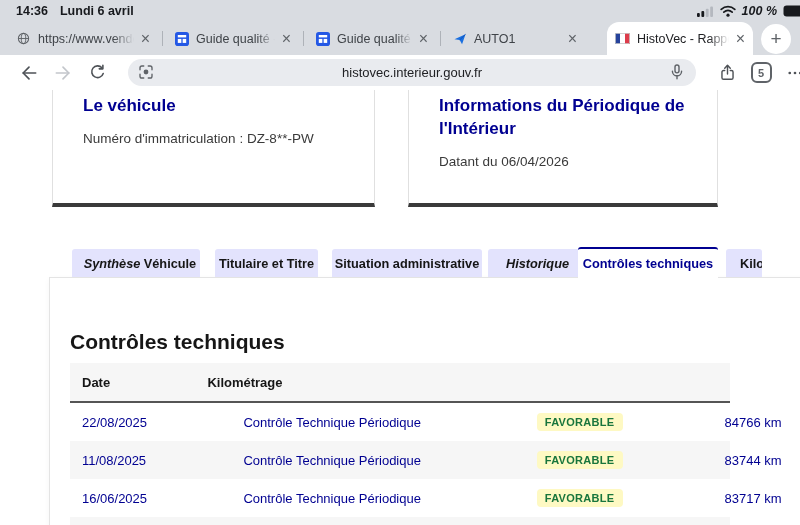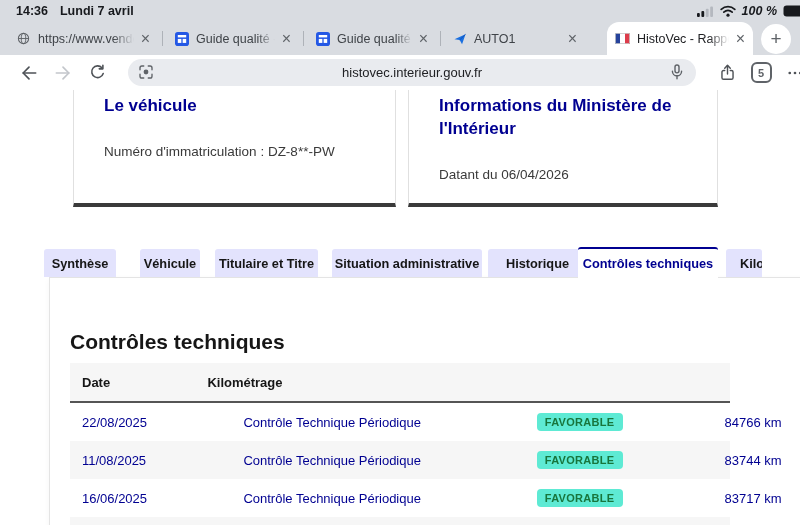--- a/index.html
+++ b/index.html
@@ -40,68 +40,68 @@
   .pill-ico-r{position:absolute;right:9px;top:3px;}
   .tabcount{width:21px;height:21px;border:2px solid #5f6368;border-radius:6px;box-sizing:border-box;
             display:flex;align-items:center;justify-content:center;font-size:11px;font-weight:700;color:#5f6368;}
 
   
   .page{position:absolute;top:90px;left:0;right:0;bottom:0;background:#fff;overflow:hidden;}
 
   .card{position:absolute;top:0;height:117px;background:#fff;box-sizing:border-box;
         border-left:1px solid #e0e0e0;border-right:1px solid #e0e0e0;border-bottom:4px solid #3a3a3a;
         padding:5px 30px 0 30px;}
-  .card.c1{left:73px;width:323px;}
+  .card.c1{left:52px;width:323px;}
   .card.c2{left:408px;width:310px;}
   .card-title{margin:0;color:#000091;font-size:17px;font-weight:700;line-height:1.35;}
-  .card-body{margin:26px 0 0 0;color:#3a3a3a;font-size:13.5px;}
+  .card-body{margin:13px 0 0 0;color:#3a3a3a;font-size:13.5px;}
 
   .navtab{position:absolute;top:159px;height:28px;background:#e3e3fd;color:#161616;
           font-size:12.75px;font-weight:700;display:flex;align-items:center;justify-content:center;
           white-space:nowrap;box-sizing:border-box;z-index:2;border-radius:3px 3px 0 0;}
-  .navtab.nt0{left:44px;width:72px;}
+  .navtab.nt0{left:72px;width:80px;font-style:italic;}
   .navtab.nt1{left:140px;width:60px;}
   .navtab.nt2{left:215px;width:103px;}
   .navtab.nt3{left:332px;width:150px;}
-  .navtab.nt4{left:488px;width:99px;}
+  .navtab.nt4{left:488px;width:99px;font-style:italic;}
   .navtab.nt5{left:578px;width:140px;top:157px;height:31px;background:#fff;color:#000091;
               border-top:2px solid #000091;z-index:3;}
   .navtab.nt6{left:726px;width:36px;justify-content:flex-start;padding-left:14px;overflow:hidden;}
 
   .panel{position:absolute;top:187px;left:49px;right:-4px;bottom:-4px;background:#fff;
          border:1px solid #e4e4e4;box-shadow:0 2px 6px rgba(0,0,0,0.04);z-index:1;}
 
   .section-title{position:absolute;left:70px;top:240px;margin:0;font-size:21px;font-weight:700;
                  color:#161616;z-index:2;}
 
   .table{position:absolute;left:70px;top:273px;width:660px;z-index:2;}
   .thead{display:grid;grid-template-columns:19% 39% 23% 19%;background:#f6f6f6;height:38px;
          align-items:center;border-bottom:2px solid #555;font-size:13px;font-weight:700;color:#161616;}
   .thead>div{padding-left:12px;}
   .trow{display:grid;grid-template-columns:19% 39% 23% 19%;height:38px;align-items:center;
         font-size:13px;color:#000091;gap:36px;}
   .trow>div{padding-left:12px;}
   .trow.alt{background:#f6f6f6;}
   .trow.partial{height:8px;background:#f6f6f6;}
-  .badge{display:inline-block;background:#5eead4;color:#18753c;font-size:11px;font-weight:700;
+  .badge{display:inline-block;background:#fef9c3;color:#18753c;font-size:11px;font-weight:700;
          letter-spacing:0.3px;padding:3px 8px;border-radius:4px;}
 
   .scroll-thumb{position:absolute;right:2px;top:75px;width:3px;height:142px;background:#9aa0a6;
                 border-radius:2px;z-index:5;}
   svg{display:block;}
 </style>
 </head>
 <body>
 
 <div class="screen">
 
   <div class="status">
     <div class="status-left">
       <span>14:36</span>
-      <span>Lundi 7 avril</span>
+      <span>Lundi 6 avril</span>
     </div>
     <div class="status-right">
       <span>
         <svg width="17" height="11" viewBox="0 0 17 11">
           <rect x="0" y="7" width="2.8" height="4" rx="1" fill="#17191d"></rect>
           <rect x="4.4" y="5" width="2.8" height="6" rx="1" fill="#17191d"></rect>
           <rect x="8.8" y="2.8" width="2.8" height="8.2" rx="1" fill="#b4b8bf"></rect>
           <rect x="13.2" y="0.6" width="2.8" height="10.4" rx="1" fill="#b4b8bf"></rect>
         </svg>
       </span>
@@ -253,21 +253,21 @@
   </div>
 
   <div class="page">
 
     <div class="card c1">
       <p class="card-title">Le véhicule</p>
       <p class="card-body">Numéro d'immatriculation : DZ-8**-PW</p>
     </div>
 
     <div class="card c2">
-      <p class="card-title">Informations du Ministère de l'Intérieur</p>
+      <p class="card-title">Informations du Périodique de l'Intérieur</p>
       <p class="card-body">Datant du 06/04/2026</p>
     </div>
 
     <div class="navtab nt0">Synthèse</div>
     <div class="navtab nt1">Véhicule</div>
     <div class="navtab nt2">Titulaire et Titre</div>
     <div class="navtab nt3">Situation administrative</div>
     <div class="navtab nt4">Historique</div>
     <div class="navtab nt5">Contrôles techniques</div>
     <div class="navtab nt6">Kilométrage</div>

